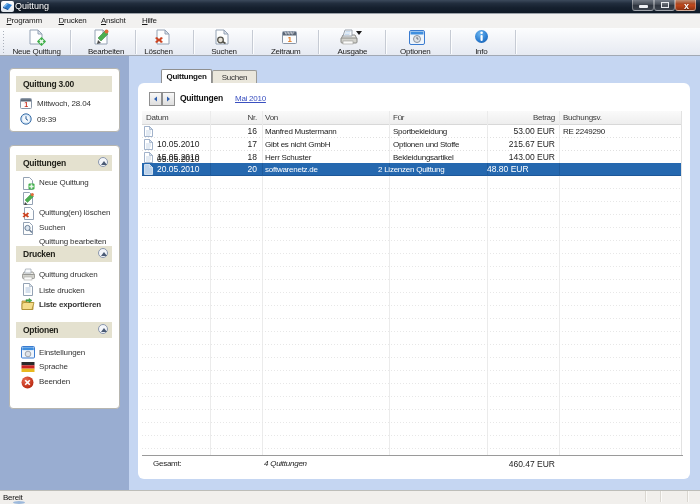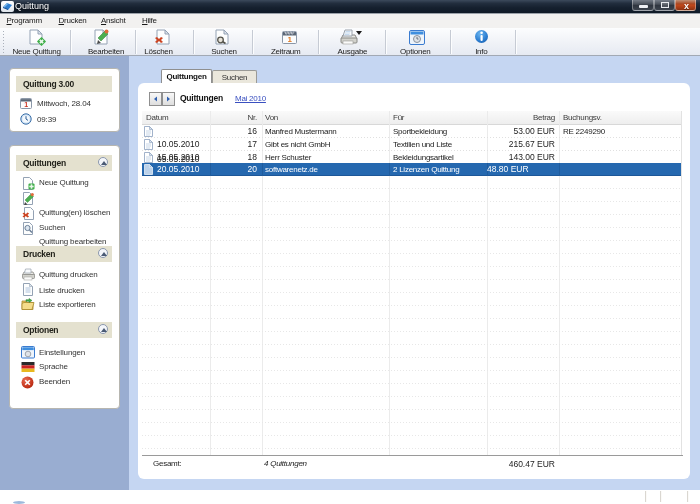--- a/index.html
+++ b/index.html
@@ -227,21 +227,21 @@
 <path d="M1.5,0.5 h6 l3,3 v9 h-9 z" fill="#fdfefe" stroke="#94a2b4"></path>
 <path d="M7.5,0.5 l3,3 h-3 z" fill="#dde4ec" stroke="#94a2b4" stroke-width="0.6"></path>
 <path d="M3.5,5 h5 M3.5,7 h5 M3.5,9 h5" stroke="#9ab4d4" stroke-width="0.8"></path>
 </svg>
 <div class="abs sitem" style="left:39px;top:285px;">Liste drucken</div>
 <svg class="abs" style="left:21px;top:298px" width="14" height="13">
 <path d="M1,3 h4 l1,1.5 h6 v7 h-11 z" fill="#e8c860" stroke="#a8892c" stroke-width="0.8"></path>
 <path d="M1,5.5 l2,-1 h10 l-2,7 h-10 z" fill="#f4dc8a" stroke="#a8892c" stroke-width="0.8"></path>
 <path d="M8,0.5 l3,2 -3,2 v-1.2 h-3 v-1.6 h3 z" fill="#3fae49" stroke="#2e7d32" stroke-width="0.5"></path>
 </svg>
-<div class="abs sitem" style="left:39px;top:298.5px;">Liste exportieren</div>
+<div class="abs sitem" style="left:39px;top:298.5px;font-weight:bold;">Liste exportieren</div>
 
 <div class="abs shead" style="top:321.5px;">Optionen</div>
 <div class="abs collbtn" style="left:98px;top:324px;"></div>
 <svg class="abs" style="left:21px;top:346px" width="14" height="13">
 <rect x="0.5" y="0.5" width="13" height="11.5" rx="1" fill="#eef4fb" stroke="#3a7bd0"></rect>
 <rect x="1.3" y="1.3" width="11.4" height="2.8" fill="#3e8ede"></rect>
 <circle cx="7" cy="8" r="2.8" fill="#dfe3e8" stroke="#8a929c" stroke-width="0.8"></circle>
 </svg>
 <div class="abs sitem" style="left:39px;top:346.5px;">Einstellungen</div>
 <svg class="abs" style="left:21px;top:361px" width="14" height="12">
@@ -308,21 +308,21 @@
 <div class="abs rsep" style="top:137px;"></div>
 
 <svg class="abs" style="left:144px;top:139px" width="9" height="11">
         <path d="M0.5,0.5 h5 l3,3 v7 h-8 z" fill="#fff" stroke="#8aa0be" stroke-width="0.8"></path>
         <path d="M5.5,0.5 l3,3 h-3 z" fill="#d8e2ee" stroke="#8aa0be" stroke-width="0.6"></path>
         <path d="M2,5 h5 M2,7 h5 M2,9 h4" stroke="#b0c4dc" stroke-width="0.7"></path>
       </svg>
 <div class="abs cell num" style="left:157px;top:138px;">10.05.2010</div>
 <div class="abs cell num" style="left:210px;top:138px;width:47px;text-align:right;">17</div>
 <div class="abs cell" style="left:265px;top:138px;">Gibt es nicht GmbH</div>
-<div class="abs cell" style="left:393px;top:138px;">Textilien und Liste</div>
+<div class="abs cell" style="left:393px;top:138px;">Optionen und Stoffe</div>
 <div class="abs cell num" style="left:487px;top:138px;width:68px;text-align:right;">215.67 EUR</div>
 <div class="abs rsep" style="top:150px;"></div>
 
 <svg class="abs" style="left:144px;top:152px" width="9" height="11">
         <path d="M0.5,0.5 h5 l3,3 v7 h-8 z" fill="#fff" stroke="#8aa0be" stroke-width="0.8"></path>
         <path d="M5.5,0.5 l3,3 h-3 z" fill="#d8e2ee" stroke="#8aa0be" stroke-width="0.6"></path>
         <path d="M2,5 h5 M2,7 h5 M2,9 h4" stroke="#b0c4dc" stroke-width="0.7"></path>
       </svg>
 <div class="abs cell num" style="left:157px;top:151px;">15.05.2010</div>
 <div class="abs cell num" style="left:210px;top:151px;width:47px;text-align:right;">18</div>
@@ -337,21 +337,21 @@
 <div class="abs" style="left:389px;top:163px;width:1px;height:13px;background:#1f5c9e;"></div>
 <div class="abs" style="left:487px;top:163px;width:1px;height:13px;background:#1f5c9e;"></div>
 <div class="abs" style="left:559px;top:163px;width:1px;height:13px;background:#1f5c9e;"></div>
 <svg class="abs" style="left:144px;top:164px" width="9" height="11">
         <path d="M0.5,0.5 h5 l3,3 v7 h-8 z" fill="#bcd2ea" stroke="#e8f0f8" stroke-width="0.8"></path>
         <path d="M5.5,0.5 l3,3 h-3 z" fill="#9ab8da" stroke="#e8f0f8" stroke-width="0.6"></path>
       </svg>
 <div class="abs cell num" style="left:157px;top:163px;color:#fff;">20.05.2010</div>
 <div class="abs cell num" style="left:210px;top:163px;width:47px;text-align:right;color:#fff;">20</div>
 <div class="abs cell" style="left:265px;top:163px;color:#fff;">softwarenetz.de</div>
-<div class="abs cell" style="left:393px;top:163px;color:#fff;">2 Lizenzen Quittung</div>
+<div class="abs cell" style="left:378px;top:163px;color:#fff;">2 Lizenzen Quittung</div>
 <div class="abs cell num" style="left:487px;top:163px;width:68px;text-align:left;color:#fff;">48.80 EUR</div>
 
 <svg class="abs" style="left:142px;top:176px" width="539" height="279">
 <g stroke="#e7e7e7" stroke-width="1" stroke-dasharray="1,2">
 <line x1="0" y1="12.5" x2="539" y2="12.5"></line>
           <line x1="0" y1="25.5" x2="539" y2="25.5"></line>
 <line x1="0" y1="38.5" x2="539" y2="38.5"></line>
           <line x1="0" y1="51.5" x2="539" y2="51.5"></line>
 <line x1="0" y1="64.5" x2="539" y2="64.5"></line>
           <line x1="0" y1="77.5" x2="539" y2="77.5"></line>
@@ -371,16 +371,19 @@
           <line x1="0" y1="259.5" x2="539" y2="259.5"></line>
 <line x1="0" y1="272.5" x2="539" y2="272.5"></line>
 </g>
       </svg>
 <div class="abs" id="gline"></div>
 <div class="abs gcell" style="left:153px;text-align:right;">Gesamt:</div>
 <div class="abs gcell" style="left:264px;font-style:italic;">4 Quittungen</div>
 <div class="abs gcell num" style="left:487px;width:68px;text-align:right;">460.47 EUR</div>
 </div>
 
+<div class="abs" id="statusbar">
+      <div class="abs txt">Bereit</div>
+    </div>
 <div class="abs ssep" style="left:645px;top:491px;"></div>
 <div class="abs ssep" style="left:660px;top:491px;"></div>
 <div class="abs ssep" style="left:687px;top:491px;"></div>
 <div class="abs" style="left:13px;top:501px;width:12px;height:3px;border-radius:50%;background:#9db9dc;"></div>
 </div>
 </body></html>

